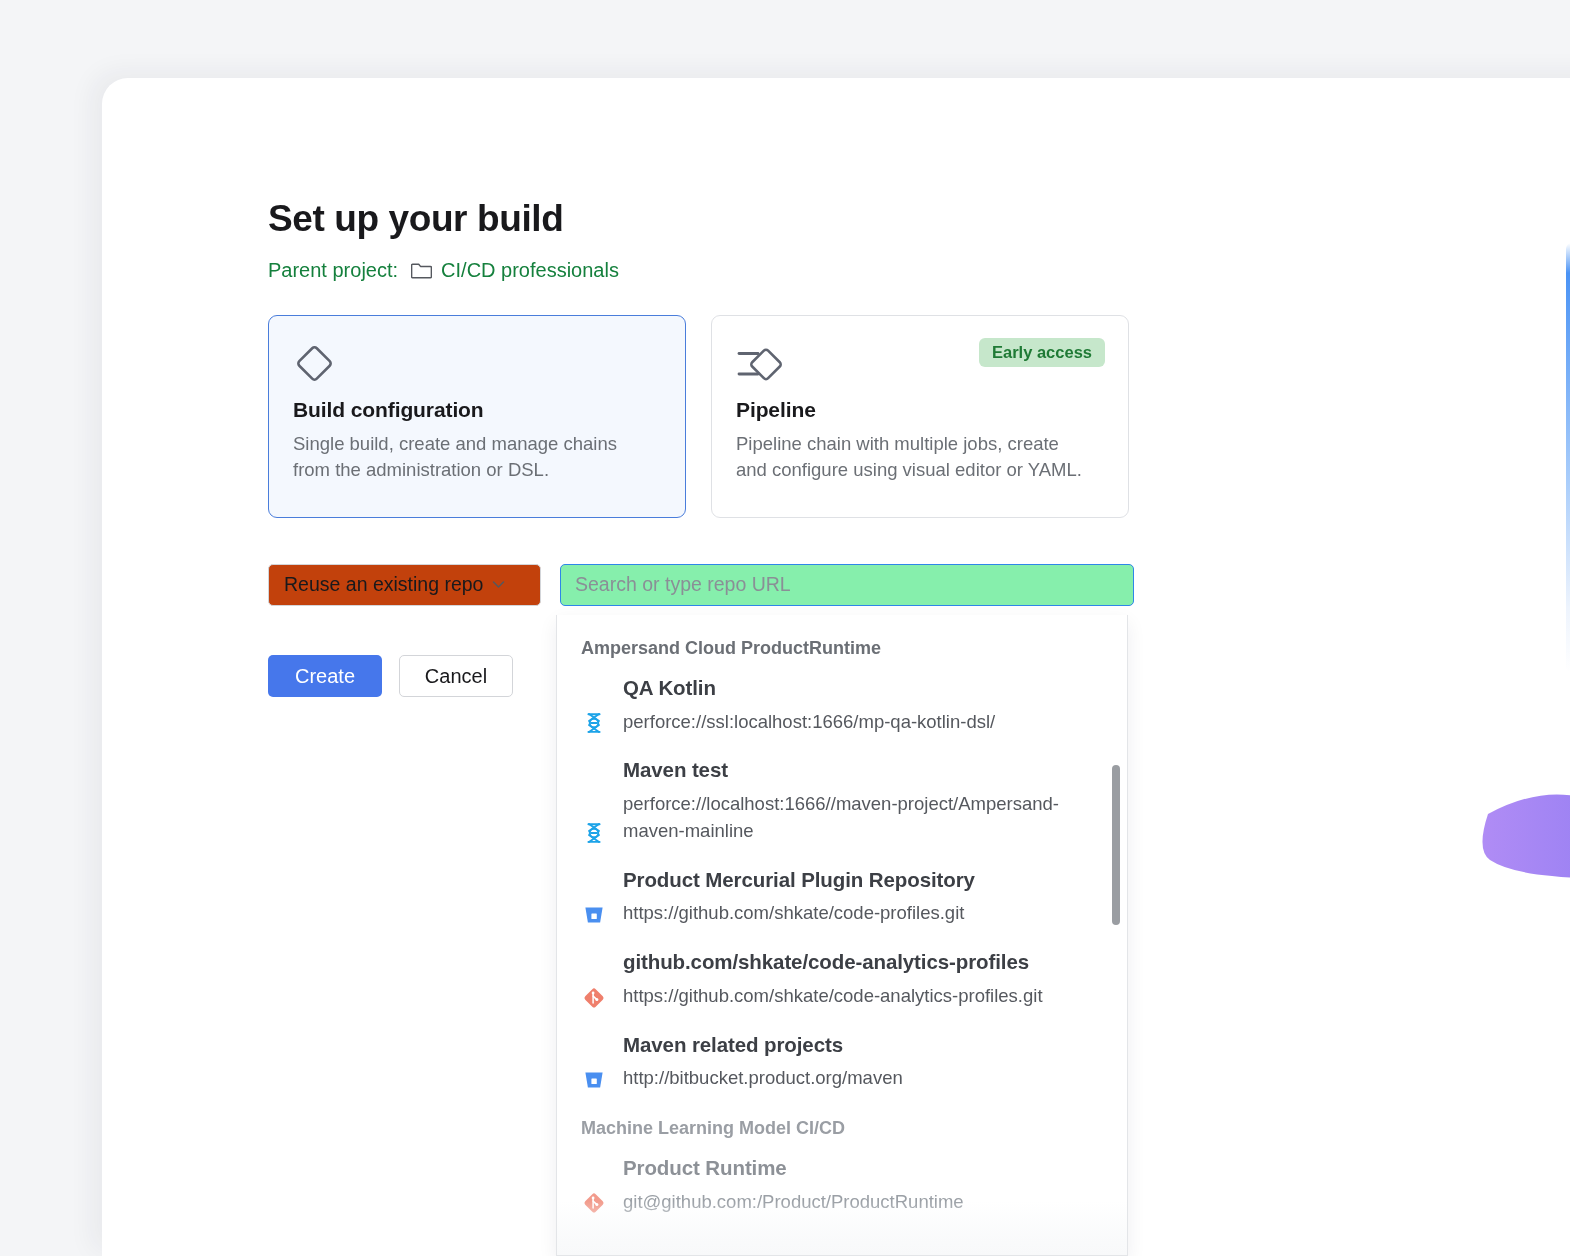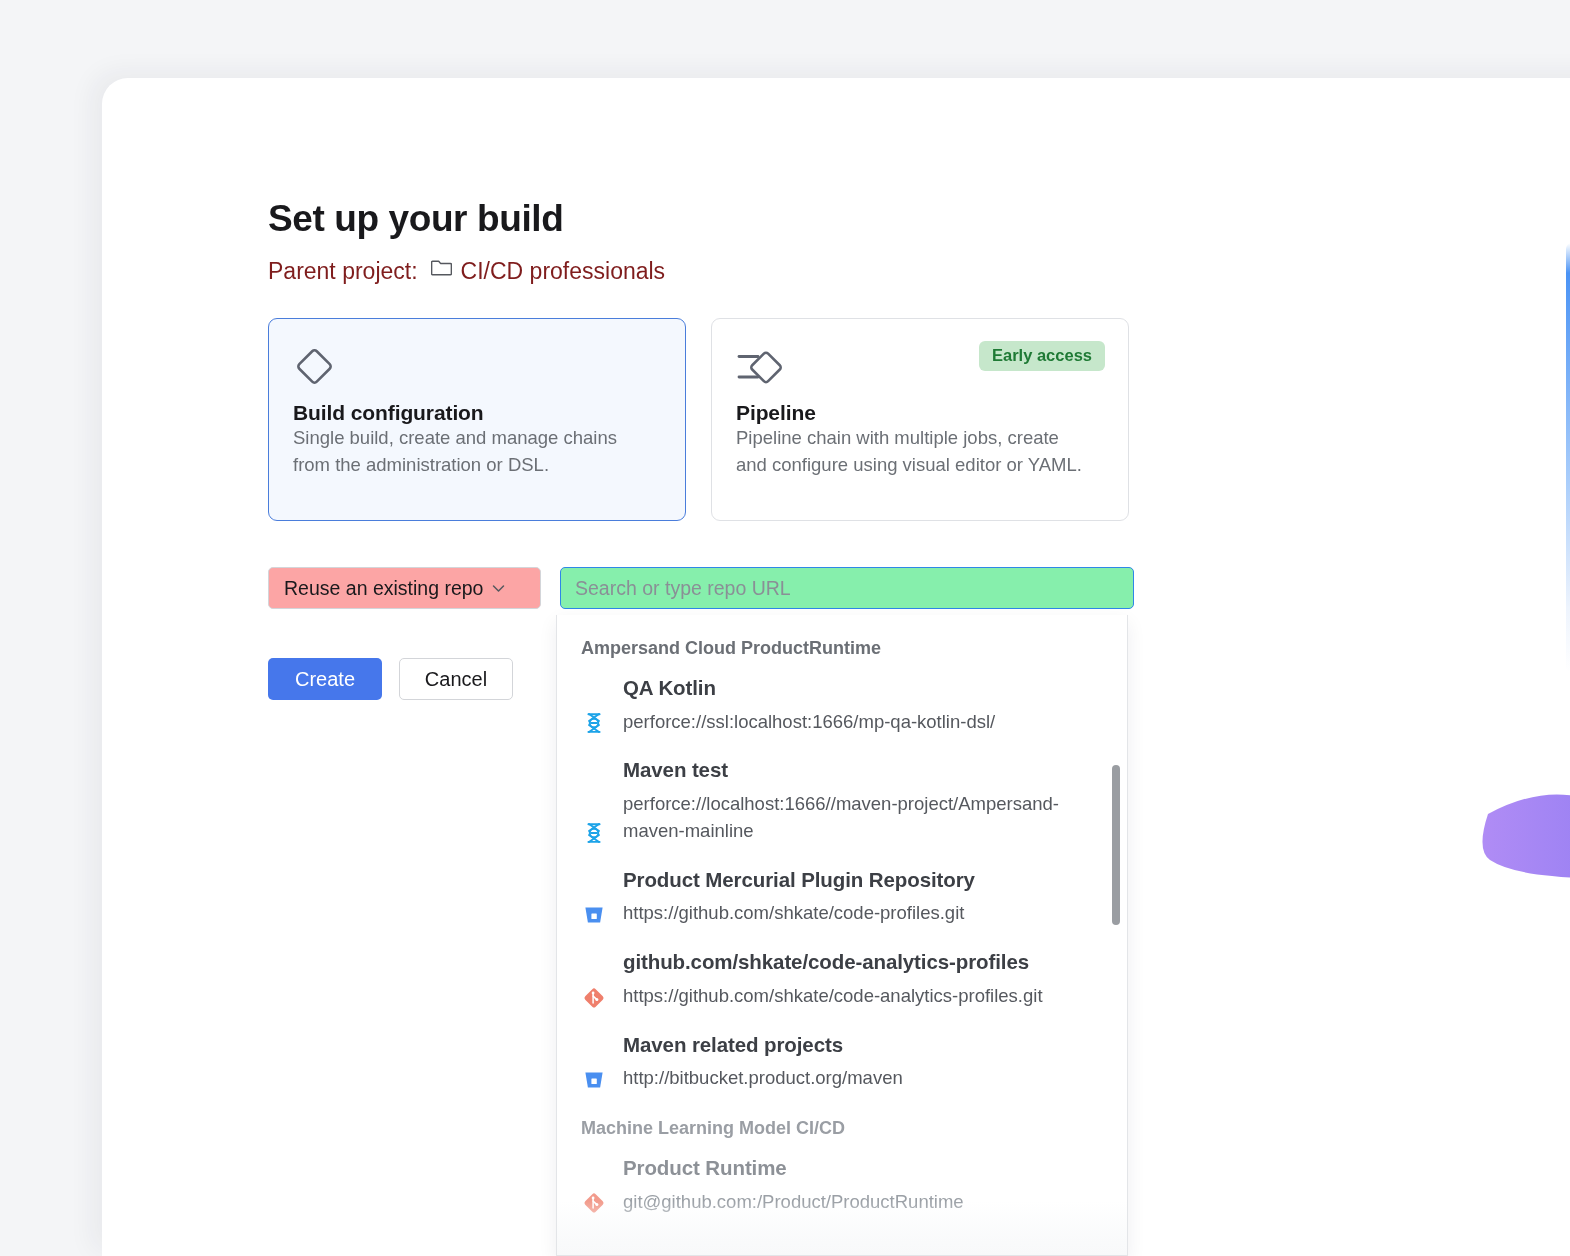--- a/index.html
+++ b/index.html
@@ -52,23 +52,24 @@
   .page-title {
     font-size: 37px;
     font-weight: bold;
     color: #19191c;
     letter-spacing: -0.4px;
     line-height: 1.15;
   }
 
   .parent-project {
     margin-top: 16px;
-    font-size: 23px;
-    color: #7f1d1d;
-    display: flex;
+    font-size: 20px;
+    color: #15803d;
+    display: flex;
+    align-items: center;
     gap: 9px;
     line-height: 1.3;
   }
   .parent-project .folder-icon { display: inline-flex; margin-left: 4px; }
 
   
   .cards {
     margin-top: 32px;
     display: flex;
     gap: 25px;
@@ -93,20 +94,21 @@
 
   .card-title {
     margin-top: 12px;
     font-size: 21px;
     font-weight: bold;
     color: #19191c;
     letter-spacing: -0.1px;
   }
 
   .card-desc {
+    margin-top: 9px;
     font-size: 18.5px;
     line-height: 1.42;
     color: #6b6f75;
     max-width: 350px;
   }
 
   .badge {
     position: absolute;
     top: 22px;
     right: 23px;
@@ -127,21 +129,21 @@
     align-items: flex-start;
     gap: 19px;
     position: relative;
   }
 
   .select-box {
     height: 42px;
     min-width: 273px;
     border: 1px solid #d3d5d9;
     border-radius: 5px;
-    background: #fca5a5;
+    background: #c2410c;
     display: flex;
     align-items: center;
     gap: 9px;
     padding: 0 13px 0 15px;
     font-size: 19.5px;
     color: #19191c;
     cursor: pointer;
     white-space: nowrap;
   }
   .chev { color: #6b6f75; display: inline-flex; }

